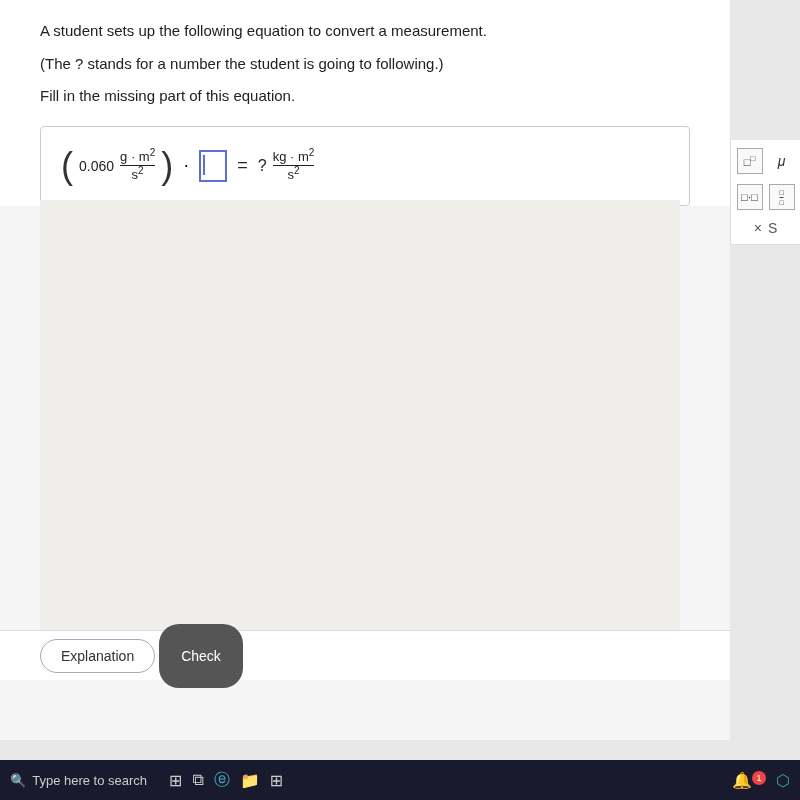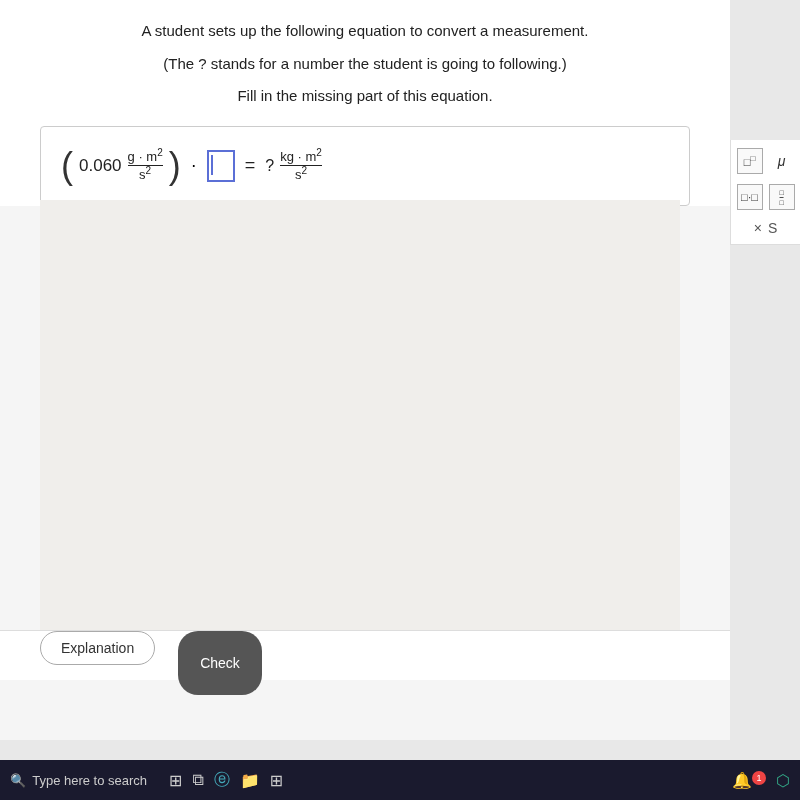--- a/index.html
+++ b/index.html
@@ -18,21 +18,20 @@
       width: 730px;
       height: 740px;
       background: #f5f5f5;
     }
 
     .question-text {
       font-size: 15px;
       color: #222;
       margin-bottom: 10px;
       line-height: 1.5;
-      text-align: center;
     }
 
     .equation-box {
       border: 1px solid #ccc;
       border-radius: 4px;
       padding: 20px 20px;
       margin-top: 15px;
       background: #fff;
       display: inline-block;
       min-width: 500px;
@@ -70,21 +69,21 @@
       white-space: nowrap;
     }
 
     .fraction .denominator {
       padding-top: 1px;
       text-align: center;
       white-space: nowrap;
     }
 
     .coeff {
-      font-size: 17px;
+      font-size: 14px;
       color: #222;
     }
 
     .input-box {
       display: inline-block;
       width: 28px;
       height: 32px;
       border: 2px solid #5b6fd6;
       background: #fff;
       vertical-align: middle;
@@ -184,23 +183,23 @@
     
     .bottom-area {
       position: absolute;
       bottom: 60px;
       left: 0;
       width: 730px;
       height: 50px;
       background: #fff;
       border-top: 1px solid #ddd;
       display: flex;
-      align-items: flex-start;
+      align-items: center;
       padding: 0 40px;
-      gap: 23px;
+      gap: 4px;
     }
 
     .btn-explanation {
       padding: 8px 20px;
       border: 1px solid #aaa;
       border-radius: 20px;
       background: #fff;
       font-size: 14px;
       color: #333;
       cursor: pointer;

